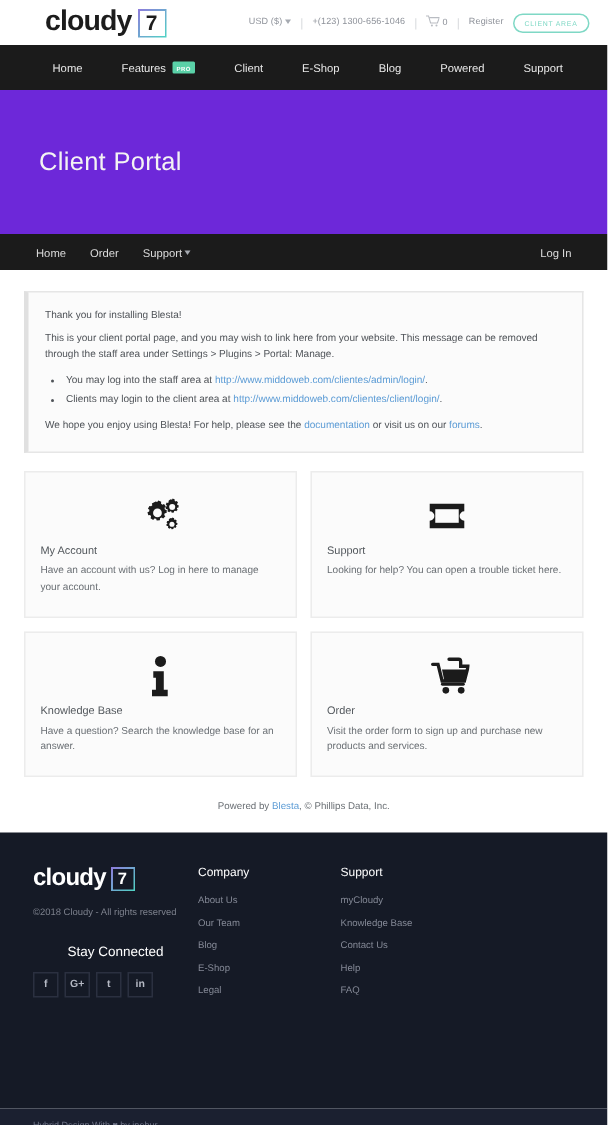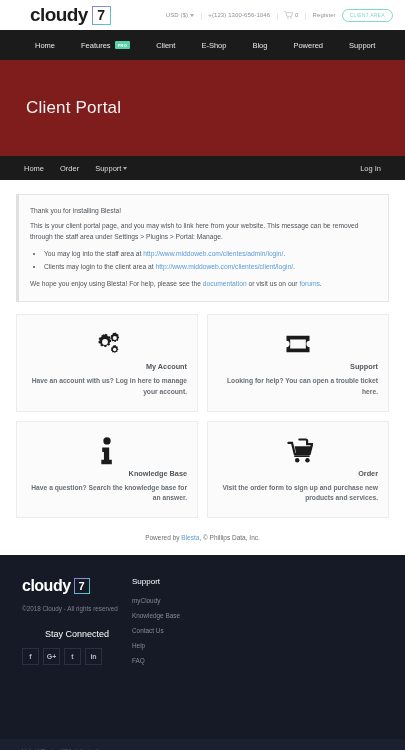--- a/index.html
+++ b/index.html
@@ -61,21 +61,21 @@
     white-space: nowrap;
   }
   .pro-badge {
     background: #5ad1a8; color: #ffffff; font-size: 4px;
     font-weight: bold; padding: 1.5px 3px; border-radius: 1px;
     letter-spacing: 0.3px;
   }
 
   
   .hero {
-    height: 96px; background: #7f1d1d;
+    height: 96px; background: #6d28d9;
     display: flex; align-items: center; padding-left: 26px;
   }
   .hero h1 {
     color: #f3f3f3; font-size: 17px; font-weight: normal;
     letter-spacing: 0.2px;
   }
 
   
   .portalnav {
     height: 24px; background: #1b1b1b;
@@ -101,23 +101,22 @@
   .notice li { margin-bottom: 1px; }
   .notice a { color: #5b9bd5; text-decoration: none; }
 
   
   .grid {
     display: grid; grid-template-columns: 1fr 1fr;
     gap: 9px; margin-top: 12px;
   }
   .card {
     background: #fbfbfb; border: 1px solid #ececec;
-    padding: 14px 10px 13px 10px; text-align: right;
+    padding: 14px 10px 13px 10px; text-align: left;
     min-height: 88px;
-    font-weight: bold;
   }
   .card-icon {
     height: 30px; display: flex; align-items: center;
     justify-content: center; margin-bottom: 3px;
   }
   .card-title { font-size: 7.3px; color: #53585d; margin-bottom: 5px; }
   .card-desc { font-size: 6.7px; color: #6a6f74; line-height: 1.6; }
 
   .powered {
     text-align: center; font-size: 6.5px; color: #6a6f74;
@@ -323,20 +322,28 @@
       <div class="fstay">Stay Connected</div>
       <div class="socials">
         <span class="soc">f</span>
         <span class="soc">G+</span>
         <span class="soc">t</span>
         <span class="soc">in</span>
       </div>
     </div>
 
 
+    <div class="fcol">
+      <h4>Company</h4>
+      <a href="#">About Us</a>
+      <a href="#">Our Team</a>
+      <a href="#">Blog</a>
+      <a href="#">E-Shop</a>
+      <a href="#">Legal</a>
+    </div>
 
     <div class="fcol">
       <h4>Support</h4>
       <a href="#">myCloudy</a>
       <a href="#">Knowledge Base</a>
       <a href="#">Contact Us</a>
       <a href="#">Help</a>
       <a href="#">FAQ</a>
     </div>
 

